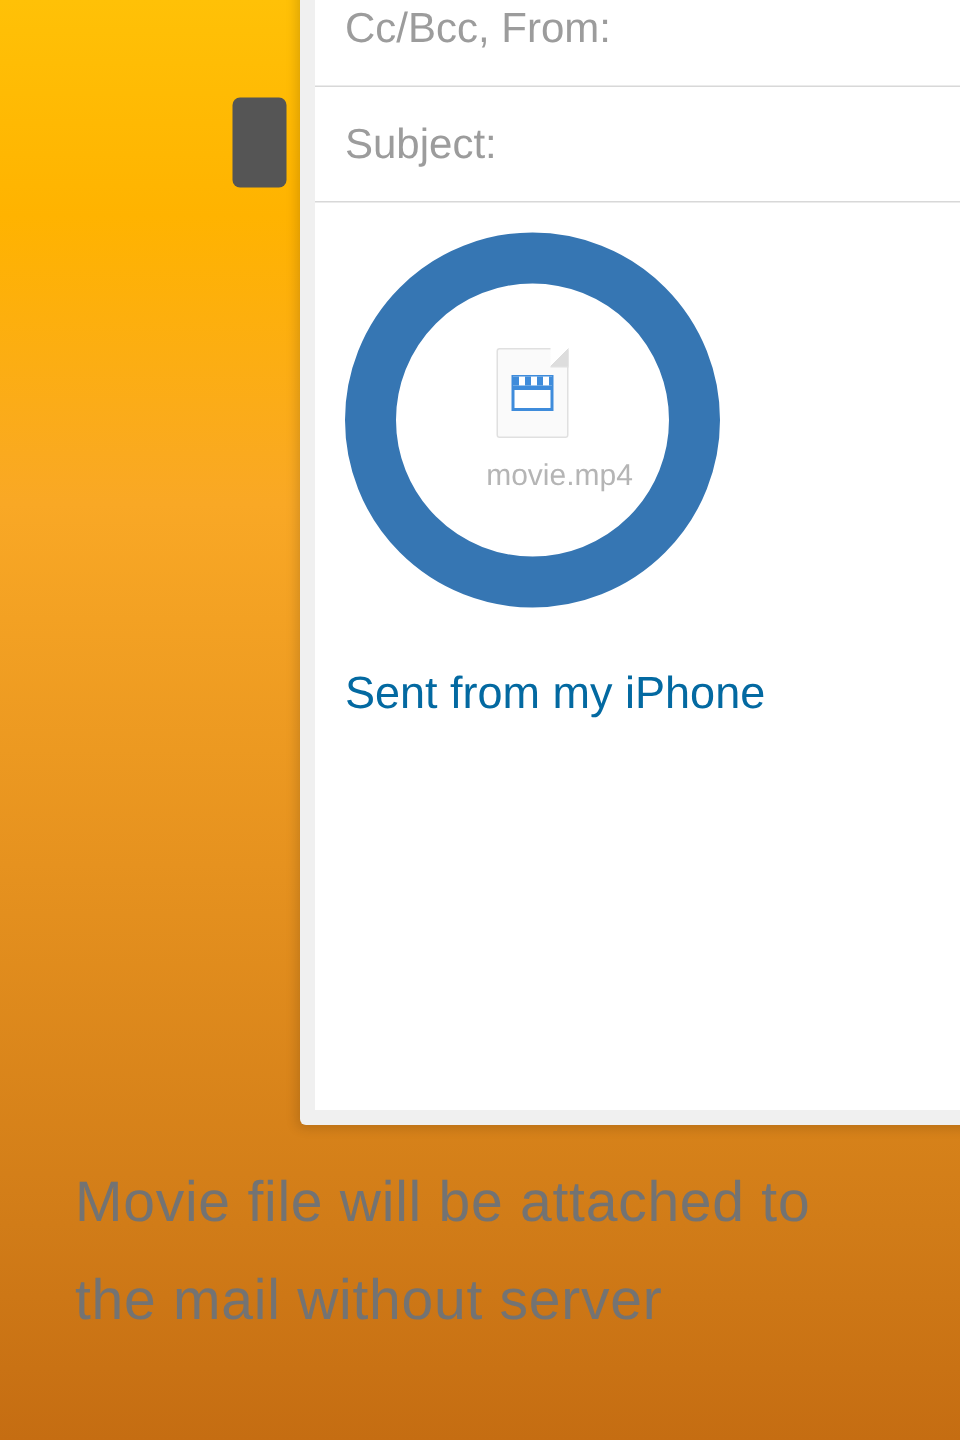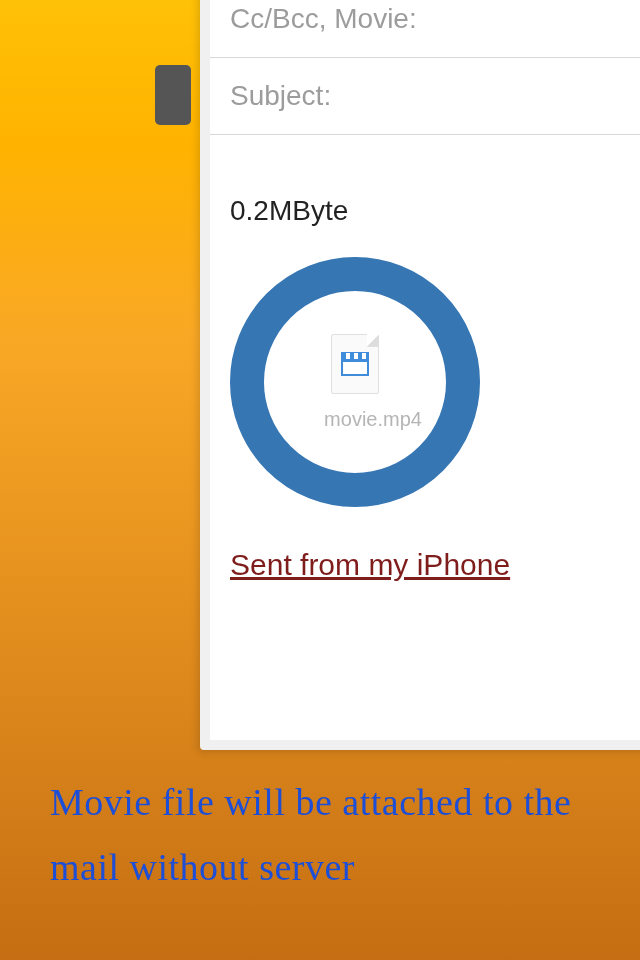--- a/index.html
+++ b/index.html
@@ -110,58 +110,56 @@
       background: #fff;
       border: 2px solid #3f8cdb;
     }
     .file-name {
       color: #b5b5b5;
       font-size: 20px;
       font-weight: 400;
       margin-left: 36px;
     }
     .signature {
-      color: #7f1d1d;
+      color: #0369a1;
       font-size: 30px;
       font-weight: 300;
       margin-top: 41px;
-      text-decoration: underline;
     }
     .caption {
       position: absolute;
       top: 770px;
       left: 50px;
       right: 52px;
-      color: #1d4ed8;
+      color: #737373;
       font-size: 38px;
       font-weight: 200;
       line-height: 1.7;
-      font-family: Liberation Serif, serif;
+      font-family: Liberation Sans, sans-serif;
       letter-spacing: 0.5px;
     }
   </style>
 </head>
 <body>
 
 <div class="phone-button"></div>
 
 <div class="phone-frame">
   <div class="phone-content">
 
     <div class="field-row">
-      <span>Cc/Bcc, Movie:</span>
+      <span>Cc/Bcc, From:</span>
     </div>
 
     <div class="field-row">
       <span>Subject:</span>
     </div>
 
     <div class="body-area">
 
-      <div class="filesize">0.2MByte</div>
 
       <div class="attachment-circle">
         <div class="file-icon">
           <div class="clapper">
             <div class="clapper-top"></div>
             <div class="clapper-body"></div>
           </div>
         </div>
         <div class="file-name">movie.mp4</div>
       </div>

